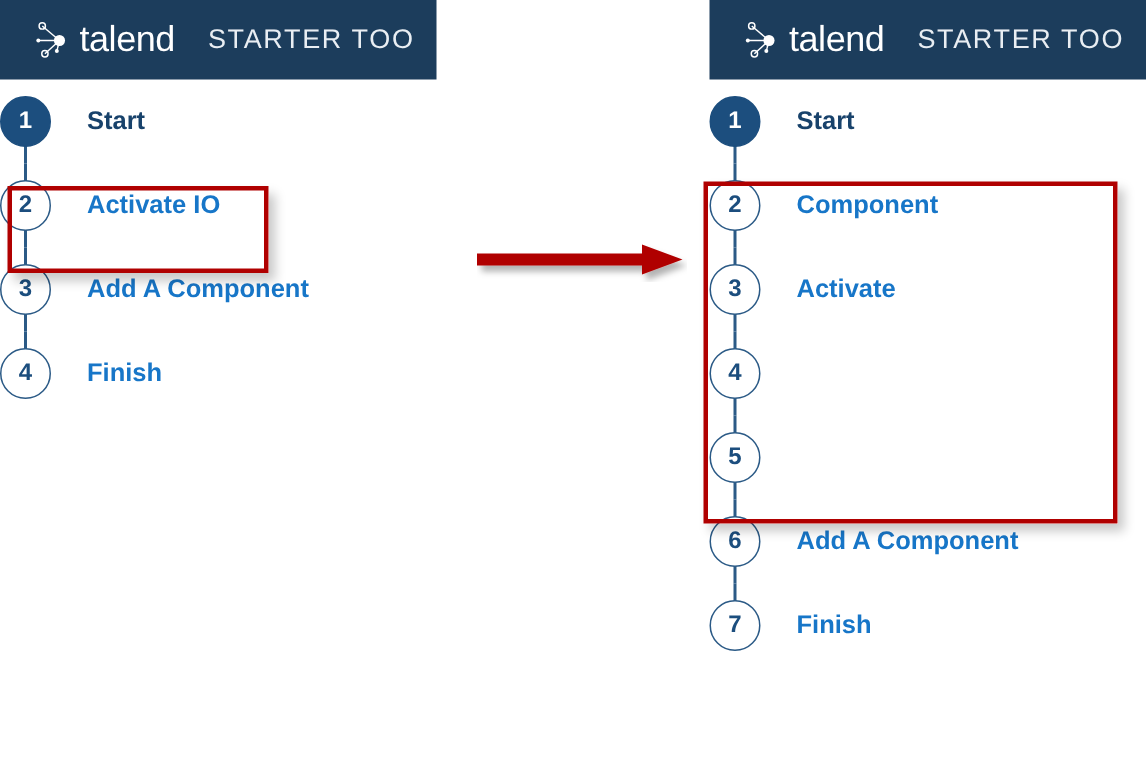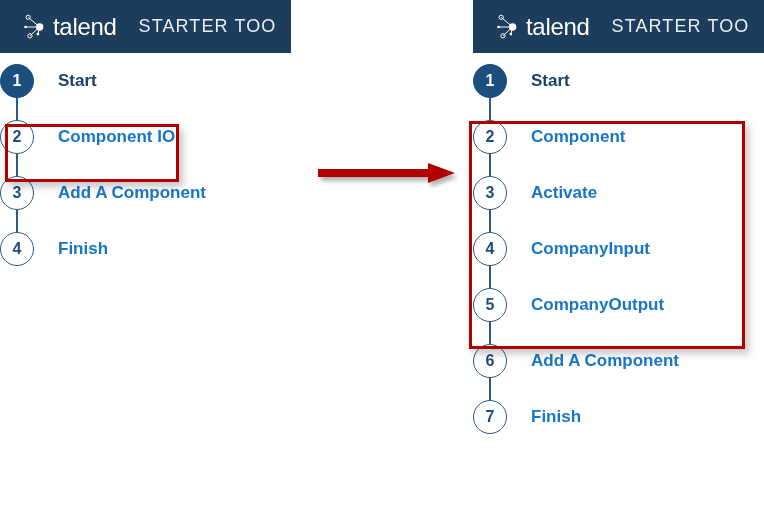--- a/index.html
+++ b/index.html
@@ -170,21 +170,21 @@
 </div>
 
 <div class="panel panel-left">
   <ul class="steps" id="steps-before">
       <li class="step">
         <span class="step-node filled">1</span>
         <span class="step-label dark">Start</span>
       </li>
       <li class="step">
         <span class="step-node">2</span>
-        <span class="step-label">Component IO</span>
+        <span class="step-label">Activate IO</span>
       </li>
       <li class="step">
         <span class="step-node">3</span>
         <span class="step-label">Add A Component</span>
       </li>
       <li class="step">
         <span class="step-node">4</span>
         <span class="step-label">Finish</span>
       </li>
     </ul>
@@ -233,25 +233,23 @@
       <li class="step">
         <span class="step-node">2</span>
         <span class="step-label">Component</span>
       </li>
       <li class="step">
         <span class="step-node">3</span>
         <span class="step-label">Activate</span>
       </li>
       <li class="step">
         <span class="step-node">4</span>
-        <span class="step-label">CompanyInput</span>
       </li>
       <li class="step">
         <span class="step-node">5</span>
-        <span class="step-label">CompanyOutput</span>
       </li>
       <li class="step">
         <span class="step-node">6</span>
         <span class="step-label">Add A Component</span>
       </li>
       <li class="step">
         <span class="step-node">7</span>
         <span class="step-label">Finish</span>
       </li>
     </ul>

